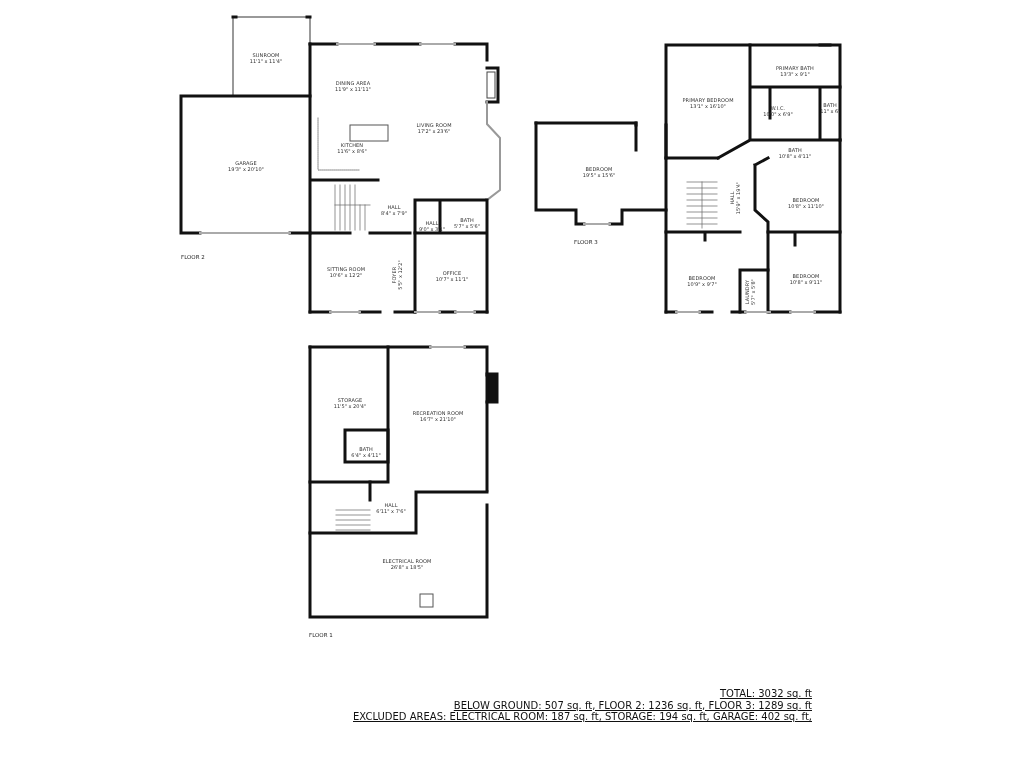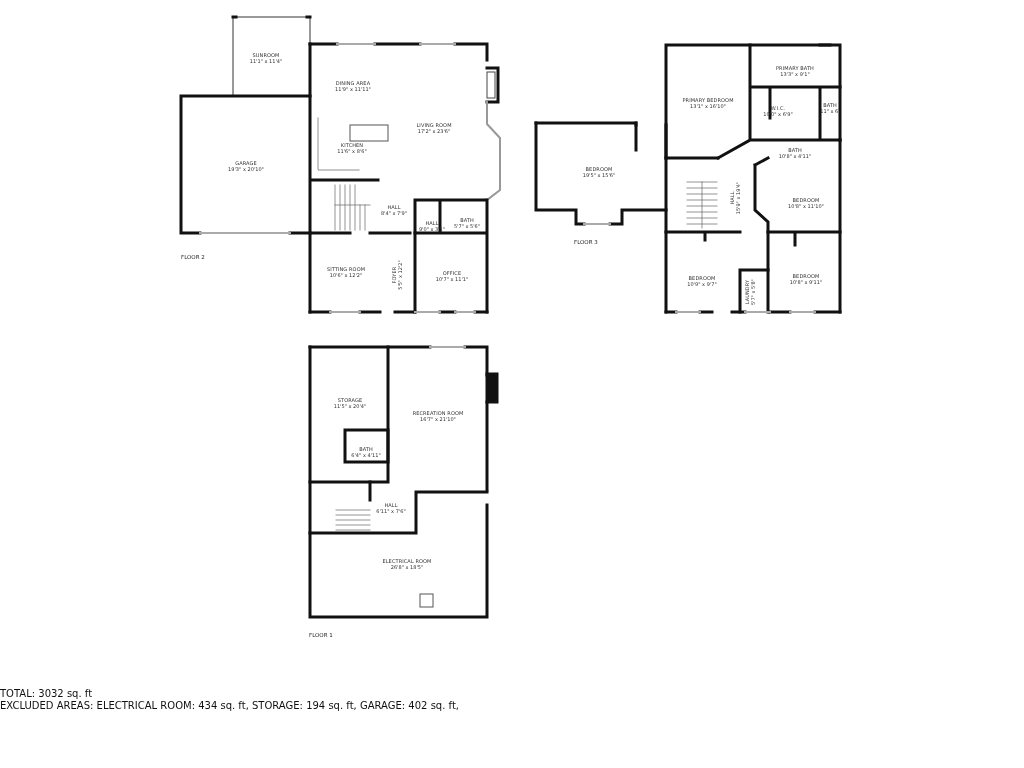--- a/index.html
+++ b/index.html
@@ -3,21 +3,21 @@
 <meta charset="utf-8">
 <style>
   html,body{margin:0;padding:0;background:#fff;}
   body{width:1024px;height:768px;position:relative;overflow:hidden;font-family:"DejaVu Sans","Liberation Sans",sans-serif;}
   svg#plan{position:absolute;left:0;top:0;}
   .lbl{position:absolute;font-size:5px;color:#333;text-align:center;line-height:6px;white-space:nowrap;transform:translate(-50%,-50%);}
   .lbl .nm{display:block;letter-spacing:0.1px;}
   .lbl .dm{display:block;}
   .vert{transform:translate(-50%,-50%) rotate(-90deg);}
   .floor-label{position:absolute;font-size:5.5px;color:#222;}
-  .summary{position:absolute;left:0;width:812px;top:688px;text-align:left;font-size:10px;color:#111;line-height:11.5px;font-family:"DejaVu Sans",sans-serif;}
+  .summary{position:absolute;left:0;width:812px;top:688px;text-align:right;font-size:10px;color:#111;line-height:11.5px;font-family:"DejaVu Sans",sans-serif;text-decoration:underline;}
 </style>
 </head>
 <body>
 
 <svg id="plan" width="1024" height="768" viewBox="0 0 1024 768">
   <g fill="none" stroke="#111" stroke-width="3" stroke-linecap="square">
 
     <g>
 
       <path d="M233 17 L310 17 L310 95 M233 17 L233 96" stroke="#999" stroke-width="2"></path>
@@ -200,14 +200,15 @@
     <span class="dm">6'11" x 7'6"</span>
   </div>
 <div class="lbl" style="left:407px;top:564px">
     <span class="nm">ELECTRICAL ROOM</span>
     <span class="dm">26'8" x 18'5"</span>
   </div>
 <div class="floor-label" style="left:309px;top:632px">FLOOR 1</div>
 
 <div class="summary">
   <div>TOTAL: 3032 sq. ft</div>
-  <div>EXCLUDED AREAS: ELECTRICAL ROOM: 434 sq. ft, STORAGE: 194 sq. ft, GARAGE: 402 sq. ft,</div>
+  <div>BELOW GROUND: 507 sq. ft, FLOOR 2: 1236 sq. ft, FLOOR 3: 1289 sq. ft</div>
+  <div>EXCLUDED AREAS: ELECTRICAL ROOM: 187 sq. ft, STORAGE: 194 sq. ft, GARAGE: 402 sq. ft,</div>
 </div>
 
 </body></html>

